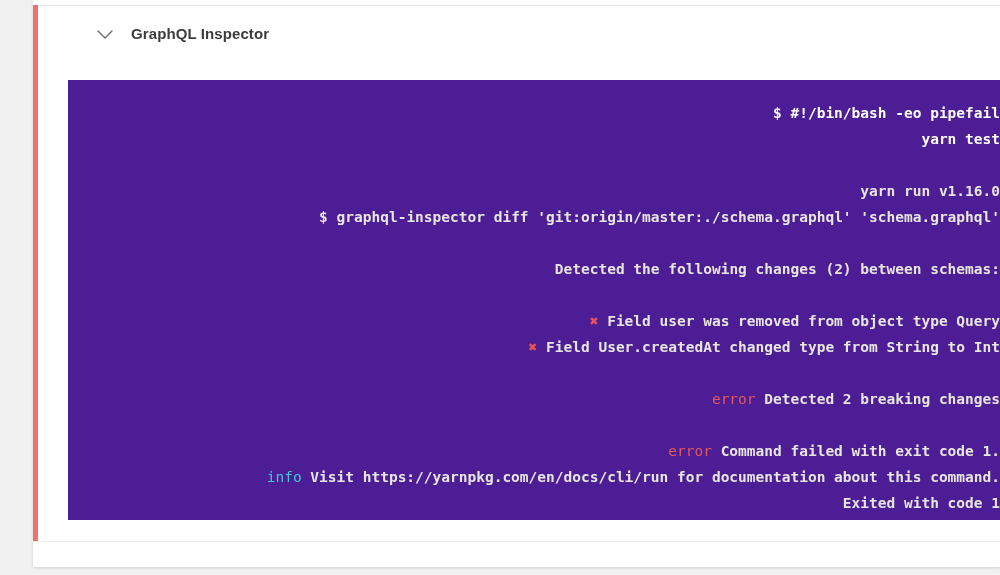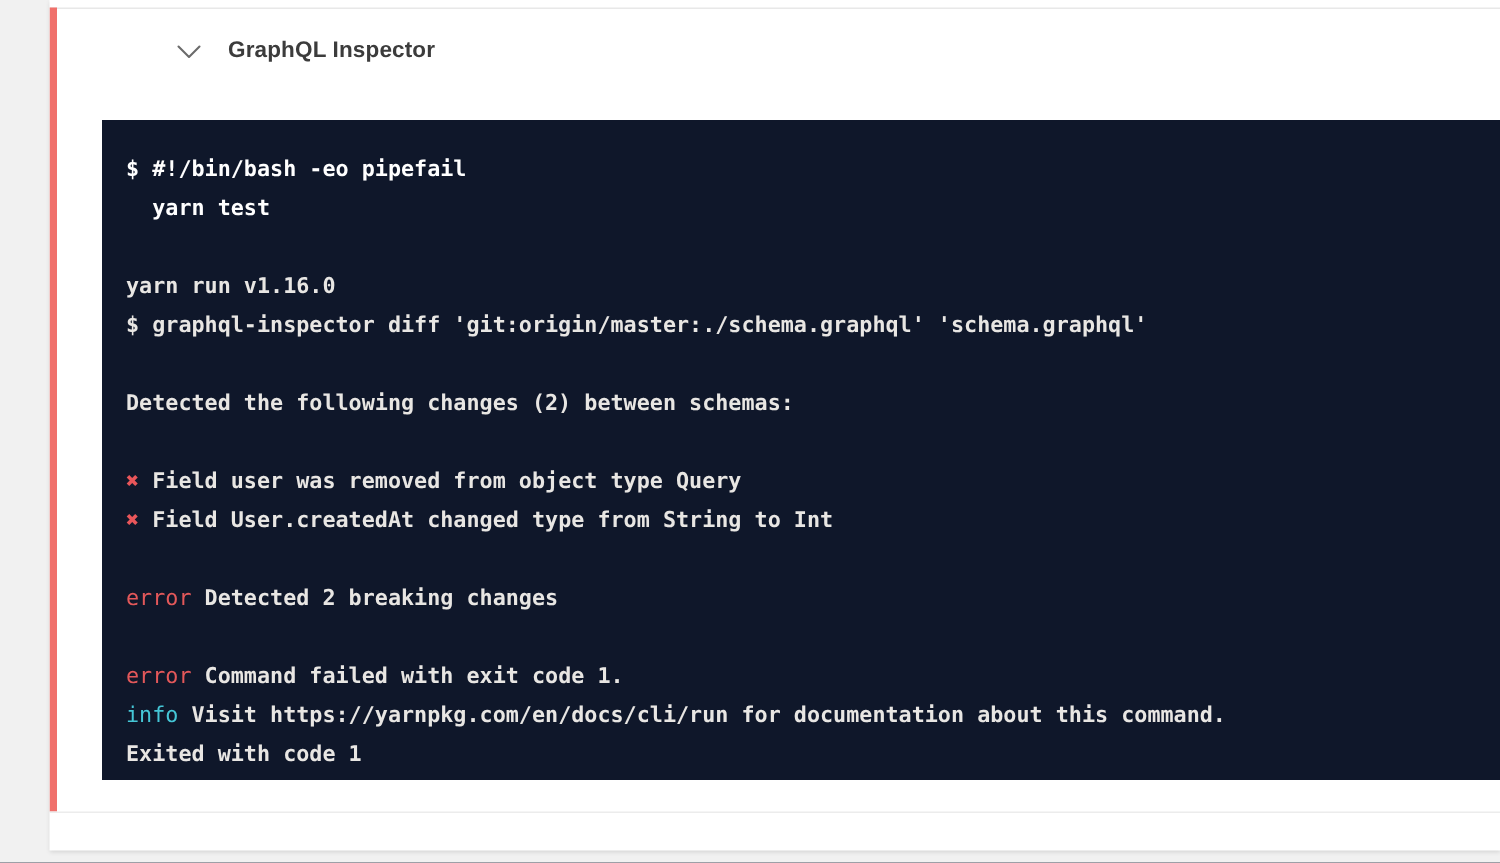--- a/index.html
+++ b/index.html
@@ -62,21 +62,21 @@
 
   
   .job-header {
     position: absolute;
     left: 5px;
     top: 5px;
     right: 0;
     height: 57px;
     display: flex;
     align-items: center;
-    padding-left: 76px;
+    padding-left: 55px;
     box-sizing: border-box;
     cursor: pointer;
     background: transparent;
   }
   .chevron-icon {
     width: 24px;
     height: 24px;
     flex: 0 0 auto;
     display: block;
     margin-right: 14px;
@@ -89,24 +89,25 @@
     white-space: nowrap;
   }
 
   
   .terminal {
     position: absolute;
     left: 35px;
     top: 80px;
     right: 0;
     height: 440px;
-    background: #0f172a;
+    background: #4c1d95;
     overflow: hidden;
     padding: 20px 0 20px 16px;
     box-sizing: border-box;
+    text-align: right;
   }
   .term-lines {
     font-family: "DejaVu Sans Mono", "Liberation Mono", monospace;
     font-size: 14.5px;
     line-height: 26px;
     color: #e8e6e3;
     white-space: pre;
   }
   .line {
     min-height: 26px;

